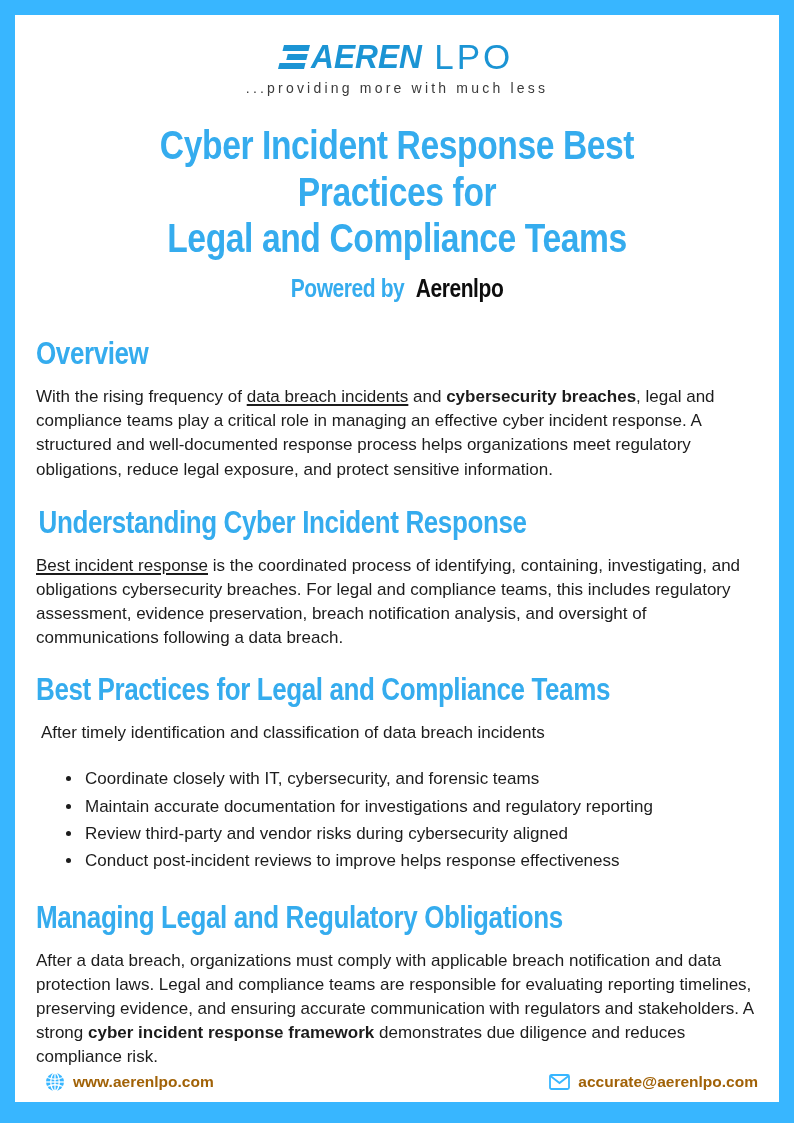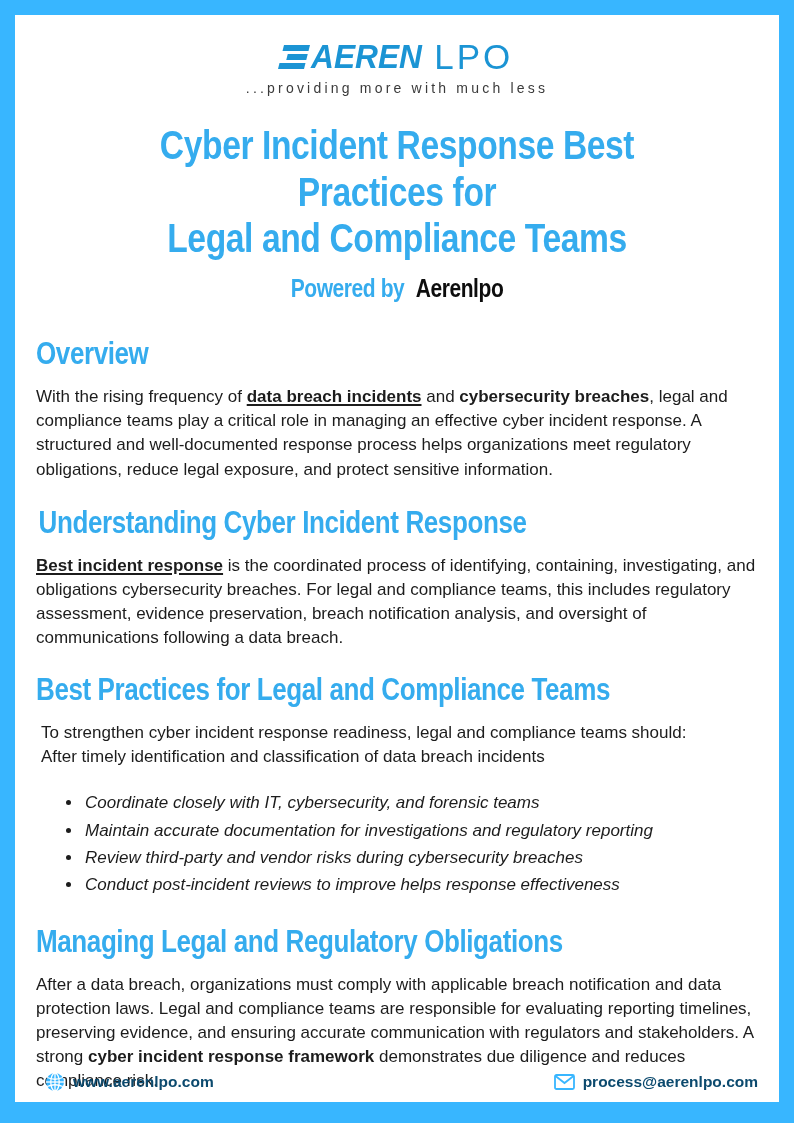--- a/index.html
+++ b/index.html
@@ -54,38 +54,38 @@
   .section-heading {
     color: #35ACEE;
     font-size: 31px;
     transform: scaleX(0.84);
     transform-origin: left center;
     white-space: nowrap;
   }
   
   .para { color: #1c1c1c; font-size: 17px; line-height: 1.42; margin-top: 13px; }
   .b { font-weight: 700; }
-  .bu { font-weight: 700; text-decoration: underline; text-decoration-thickness: 2px; text-underline-offset: 2px; }
+  .bu { font-weight: 400; text-decoration: underline; text-decoration-thickness: 2px; text-underline-offset: 2px; }
   .h-overview { margin-top: 33px; }
   .h-understanding { margin-top: 23px; padding-left: 3px; }
   .h-best { margin-top: 22px; }
   .h-managing { margin-top: 28px; }
   .intro-lines { padding-left: 5px; }
   .intro-lines div { white-space: nowrap; }
   ul.bullets { margin-top: 23px; padding-left: 47px; color: #1c1c1c; font-size: 17px; }
-  ul.bullets li { margin-bottom: 5.5px; line-height: 1.28; padding-left: 2px; font-style: italic; }
+  ul.bullets li { margin-bottom: 5.5px; line-height: 1.28; padding-left: 2px; }
   
   .footer {
     position: absolute;
     left: 0; right: 0; bottom: 10px;
     display: flex; justify-content: space-between; align-items: center;
     padding: 0 21px 0 30px;
   }
   .footer-item { display: flex; align-items: center; gap: 8px; }
-  .footer-item .txt { font-size: 15.5px; font-weight: 700; color: #0c4a6e; }
+  .footer-item .txt { font-size: 15.5px; font-weight: 700; color: #a16207; }
   .icon svg { display: block; }
 </style>
 </head>
 <body>
 
 <div class="page">
 
   <div class="logo-block">
     <div class="logo-row">
       <span class="logo-bars">
@@ -114,27 +114,26 @@
     <span>With the rising frequency of </span><span class="bu">data breach incidents</span><span> and </span><span class="b">cybersecurity breaches</span><span>, legal and compliance teams play a critical role in managing an effective cyber incident response. A structured and well-documented response process helps organizations meet regulatory obligations, reduce legal exposure, and protect sensitive information.</span>
   </p>
 
   <h2 class="display section-heading h-understanding">Understanding Cyber Incident Response</h2>
   <p class="para">
     <span class="bu">Best incident response</span><span> is the coordinated process of identifying, containing, investigating, and obligations cybersecurity breaches. For legal and compliance teams, this includes regulatory assessment, evidence preservation, breach notification analysis, and oversight of communications following a data breach.</span>
   </p>
 
   <h2 class="display section-heading h-best">Best Practices for Legal and Compliance Teams</h2>
   <div class="para intro-lines">
-    <div>To strengthen cyber incident response readiness, legal and compliance teams should:</div>
     <div>After timely identification and classification of data breach incidents</div>
   </div>
   <ul class="bullets">
     <li>Coordinate closely with IT, cybersecurity, and forensic teams</li>
     <li>Maintain accurate documentation for investigations and regulatory reporting</li>
-    <li>Review third-party and vendor risks during cybersecurity breaches</li>
+    <li>Review third-party and vendor risks during cybersecurity aligned</li>
     <li>Conduct post-incident reviews to improve helps response effectiveness</li>
   </ul>
 
   <h2 class="display section-heading h-managing">Managing Legal and Regulatory Obligations</h2>
   <p class="para">
     <span>After a data breach, organizations must comply with applicable breach notification and data protection laws. Legal and compliance teams are responsible for evaluating reporting timelines, preserving evidence, and ensuring accurate communication with regulators and stakeholders. A strong </span><span class="b">cyber incident response framework</span><span> demonstrates due diligence and reduces compliance risk.</span>
   </p>
 
   <div class="footer">
     <div class="footer-item">
@@ -152,17 +151,17 @@
       </span>
       <span class="txt">www.aerenlpo.com</span>
     </div>
     <div class="footer-item">
       <span class="icon">
         <svg width="21" height="16" viewBox="0 0 21 16">
           <rect x="1" y="1" width="19" height="14" rx="1.5" fill="none" stroke="#38B6FF" stroke-width="1.8"></rect>
           <path d="M1.5 2 L10.5 9 L19.5 2" fill="none" stroke="#38B6FF" stroke-width="1.8"></path>
         </svg>
       </span>
-      <span class="txt">process@aerenlpo.com</span>
+      <span class="txt">accurate@aerenlpo.com</span>
     </div>
   </div>
 
 </div>
 
 </body></html>

